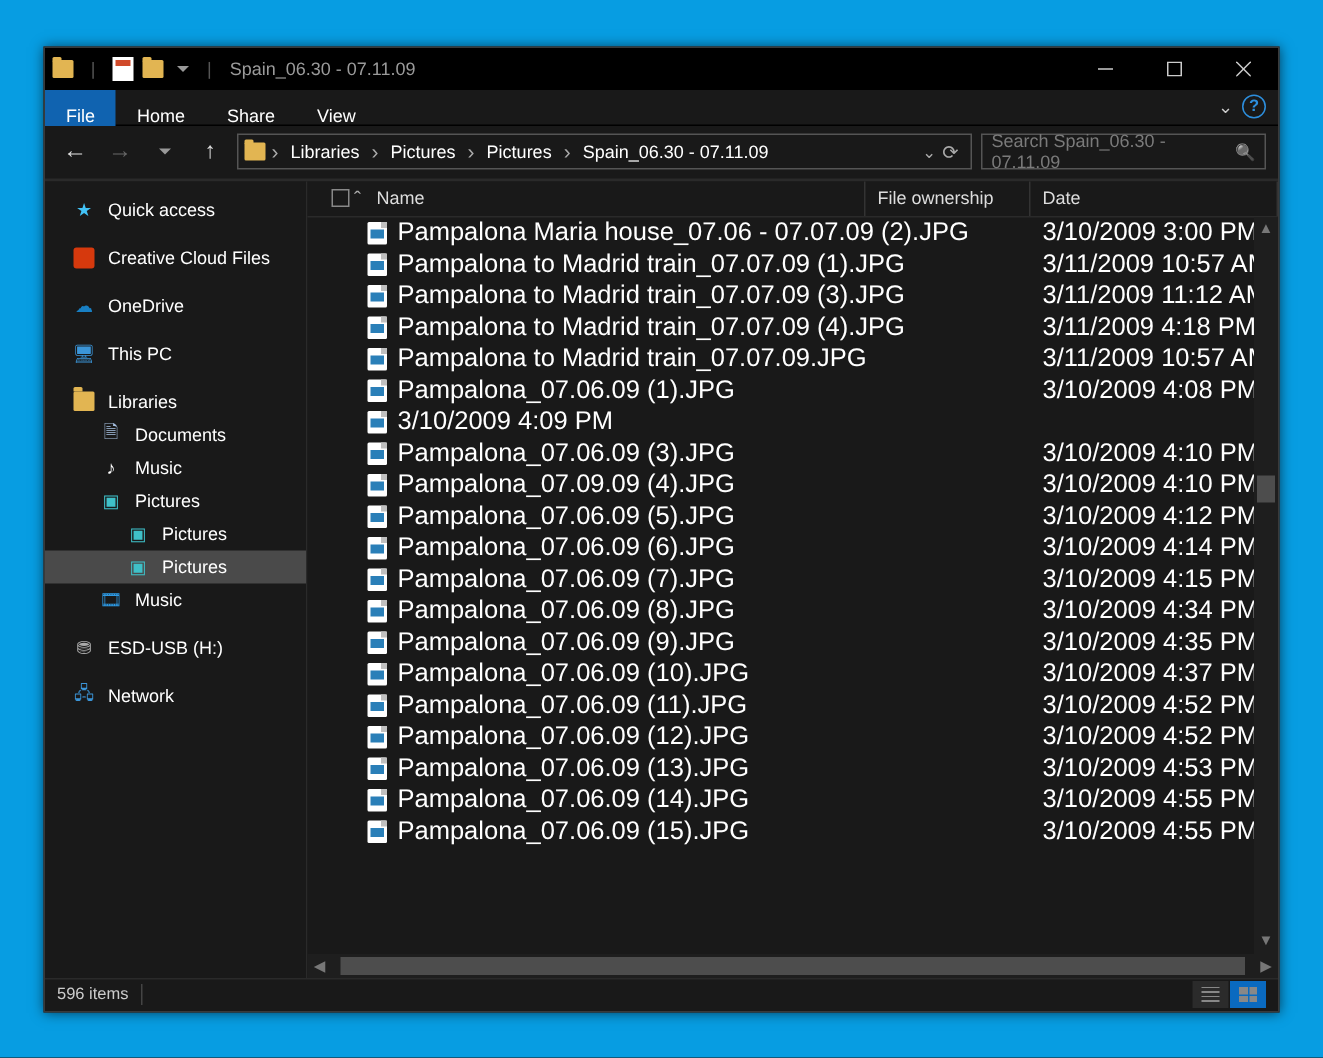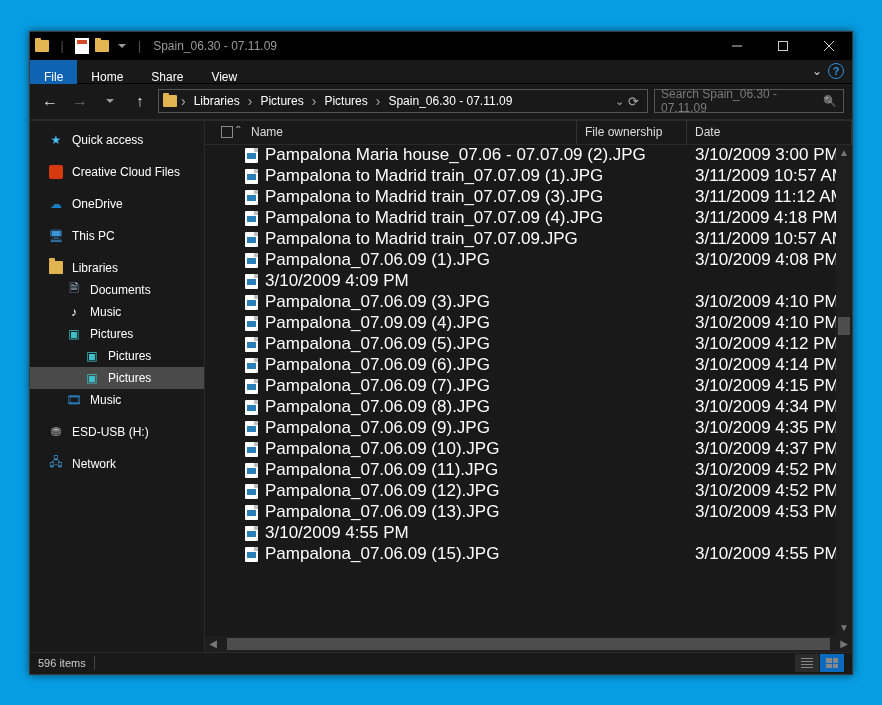--- a/index.html
+++ b/index.html
@@ -435,20 +435,21 @@
             <span class="ficon">
               <span class="jpg-icon"></span>
             </span>
             <span class="fname">Pampalona_07.06.09 (13).JPG</span>
             <span class="fdate">3/10/2009 4:53 PM</span>
           </div>
           <div class="row">
             <span class="ficon">
               <span class="jpg-icon"></span>
             </span>
+            <span class="fname">Pampalona_07.06.09 (14).JPG</span>
             <span class="fdate">3/10/2009 4:55 PM</span>
           </div>
           <div class="row">
             <span class="ficon">
               <span class="jpg-icon"></span>
             </span>
             <span class="fname">Pampalona_07.06.09 (15).JPG</span>
             <span class="fdate">3/10/2009 4:55 PM</span>
           </div>
           <div class="vscroll">

